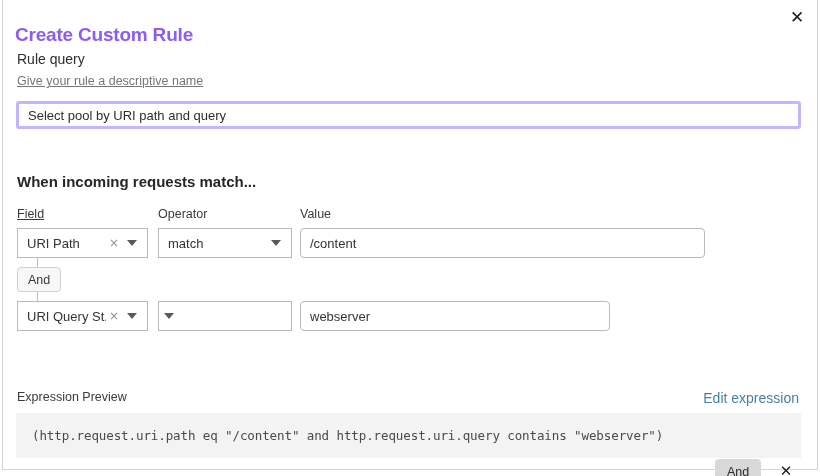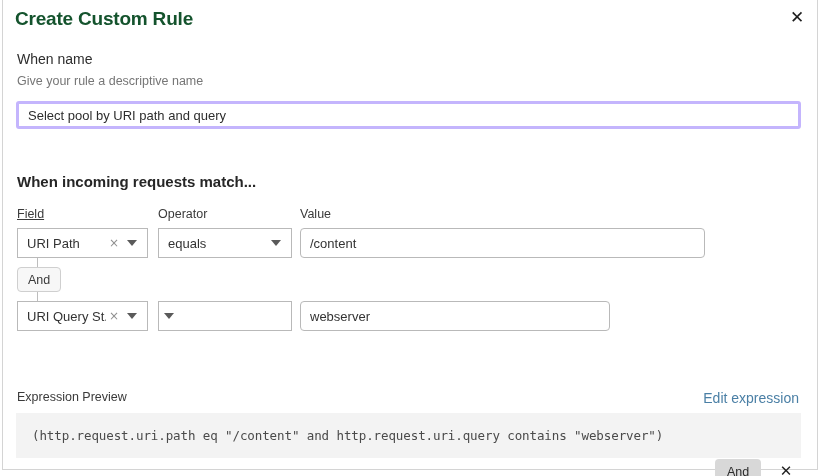--- a/index.html
+++ b/index.html
@@ -22,24 +22,24 @@
     height: 470px;
     background: #ffffff;
     border: 1px solid #d4d4d4;
     border-top: none;
     box-sizing: border-box;
   }
   
   .dialog-title {
     position: absolute;
     left: 12px;
-    top: 8px;
+    top: 24px;
     font-size: 19px;
     font-weight: bold;
-    color: #14532d;
+    color: #8b5cf6;
     letter-spacing: -0.2px;
   }
   .close-btn {
     position: absolute;
     right: 9px;
     top: 6px;
     width: 22px;
     height: 22px;
     display: flex;
     align-items: center;
@@ -58,20 +58,21 @@
     top: 51px;
     font-size: 14px;
     color: #2d2d2d;
   }
   .rule-name-help {
     position: absolute;
     left: 14px;
     top: 74px;
     font-size: 12.5px;
     color: #767676;
+    text-decoration: underline;
   }
   .rule-name-input {
     position: absolute;
     left: 13px;
     top: 101px;
     width: 785px;
     height: 28px;
     box-sizing: border-box;
     border: 3px solid #c4b5fd;
     border-radius: 3px;
@@ -264,38 +265,38 @@
   }
 </style>
 </head>
 <body>
 
 <div class="dialog">
 
   <div class="dialog-title">Create Custom Rule</div>
   <div class="close-btn">✕</div>
 
-  <div class="rule-name-label">When name</div>
+  <div class="rule-name-label">Rule query</div>
   <div class="rule-name-help">Give your rule a descriptive name</div>
   <input class="rule-name-input" type="text" value="Select pool by URI path and query" style="">
 
   <div class="section-heading">When incoming requests match...</div>
 
   <div class="col-label field">Field</div>
   <div class="col-label operator">Operator</div>
   <div class="col-label value">Value</div>
 
   <div class="cond-row row1">
     <div class="select-box select-field">
       <span class="select-text">URI Path</span>
       <span class="clear-x">×</span>
       <span class="chevron"></span>
     </div>
     <div class="select-box select-operator">
-      <span class="select-text">equals</span>
+      <span class="select-text">match</span>
       <span class="chevron"></span>
     </div>
     <input class="value-input w1" type="text" value="/content" style="">
     <button class="logic-btn" style="left:712px; top:231px;">And</button>
     <div class="delete-x" style="left:774px; top:232px;">✕</div>
   </div>
 
   <div class="connector-line connector-top"></div>
   <div class="connector-chip">And</div>
   <div class="connector-line connector-bottom"></div>

